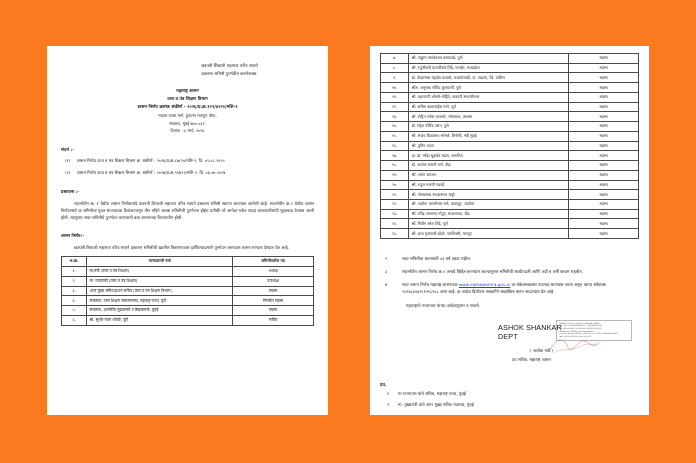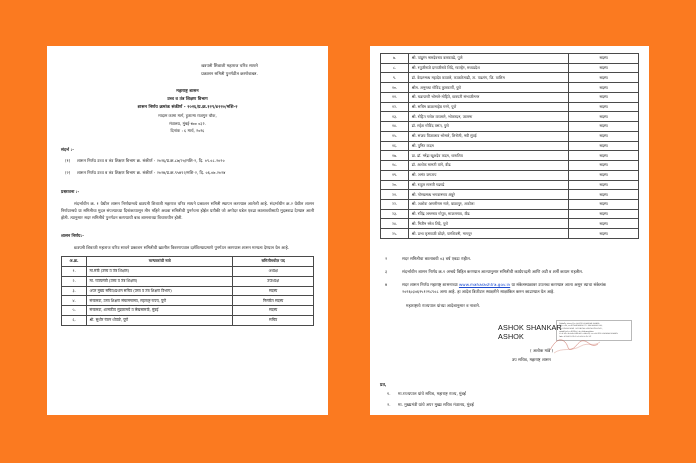--- a/index.html
+++ b/index.html
@@ -318,21 +318,21 @@
         <span class="nn">४</span>
         <span>सदर शासन निर्णय महाराष्ट्र शासनाच्या </span><a class="link" href="#">www.maharashtra.gov.in</a><span> या संकेतस्थळावर उपलब्ध करण्यात आला असून त्याचा संकेतांक २०२६०३०६१५१२१८९०८ असा आहे. हा आदेश डिजीटल स्वाक्षरीने साक्षांकित करुन काढण्यात येत आहे.</span>
       </div>
     </div>
 
     <div class="dv closing">महाराष्ट्राचे राज्यपाल यांच्या आदेशानुसार व नावाने.</div>
 
     <div class="sign-wrap">
       <div class="sig-name">
         <div>ASHOK SHANKAR</div>
-        <div>ASHOK</div>
+        <div>DEPT</div>
       </div>
 
       <div class="sig-box">
         <div class="ln">Digitally signed by ASHOK SHANKAR MANDE</div>
         <div class="ln">DN: c=IN, o=GOVERNMENT OF MAHARASHTRA,</div>
         <div class="ln">ou=HIGHER AND TECHNICAL EDUCATION DEPT,</div>
         <div class="ln">postalCode=400032, st=Maharashtra,</div>
         <div class="ln">2.5.4.20=8e5a1c9f4b2d7e3a6c0f, cn=ASHOK SHANKAR MANDE</div>
         <div class="ln">Date: 2026.03.06 15:12:18 +05'30'</div>
       </div>

